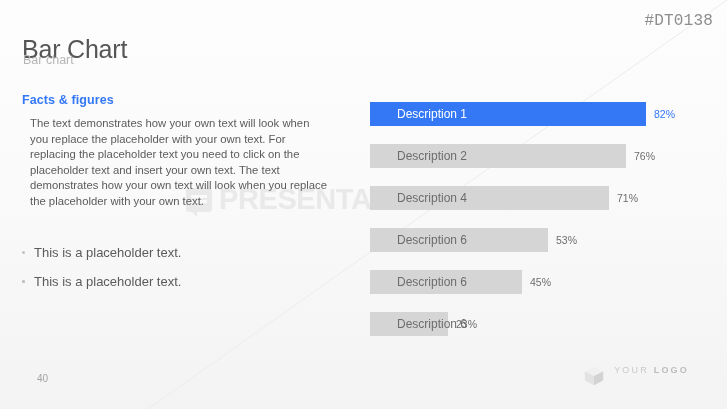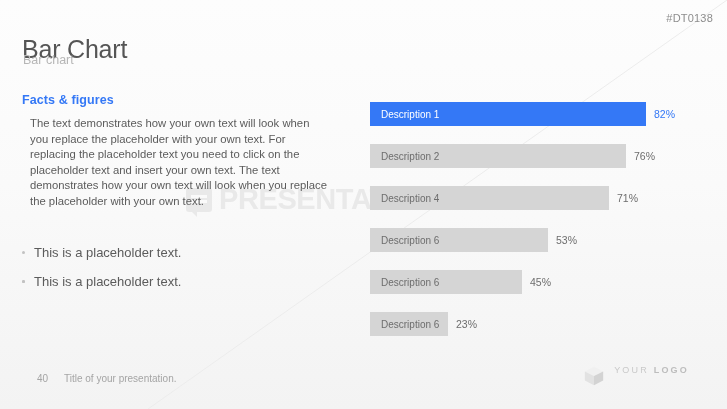--- a/index.html
+++ b/index.html
@@ -76,22 +76,22 @@
     letter-spacing: -0.4px;
     color: #e9e9e9;
     white-space: nowrap;
   }
 
   
   .slide-code {
     position: absolute;
     right: 14px;
     top: 12px;
-    font-family: Liberation Sans, sans-serif;
-    font-size: 11px;
+    font-family: Liberation Mono, monospace;
+    font-size: 16px;
     color: #8d8d8d;
     letter-spacing: 0.2px;
   }
   .slide-title {
     position: absolute;
     left: 22px;
     top: 18px;
     font-size: 25px;
     color: #555555;
     font-weight: normal;
@@ -173,23 +173,23 @@
     background: #d5d5d5;
     display: flex;
     align-items: center;
     flex: 0 0 auto;
     box-sizing: border-box;
   }
   .bar.highlight {
     background: #3478f6;
   }
   .bar-label {
-    font-size: 10px;
+    font-size: 12px;
     color: #6d6d6d;
-    padding-left: 11px;
+    padding-left: 27px;
     white-space: nowrap;
   }
   .bar.highlight .bar-label {
     color: #ffffff;
   }
   .bar-value {
     font-size: 10.5px;
     color: #6d6d6d;
     margin-left: 8px;
     white-space: nowrap;
@@ -300,21 +300,20 @@
     </div>
     <div class="bar-row">
       <div class="bar" style="width:78px">
           <span class="bar-label">Description 6</span>
         </div>
       <span class="bar-value">23%</span>
     </div>
   </div>
 
   <div class="footer-page">40</div>
-  <div class="footer-title">Title of your presentation.</div>
 
   <div class="logo">
     <svg class="logo-cube" viewBox="0 0 24 24">
       <polygon points="12,2 22,7 12,12 2,7" fill="#f0f0f0"></polygon>
       <polygon points="2,7 12,12 12,22 2,17" fill="#e2e2e2"></polygon>
       <polygon points="22,7 12,12 12,22 22,17" fill="#d3d3d3"></polygon>
     </svg>
     <div class="logo-text"><span>YOUR</span> <b>LOGO</b></div>
   </div>
 

